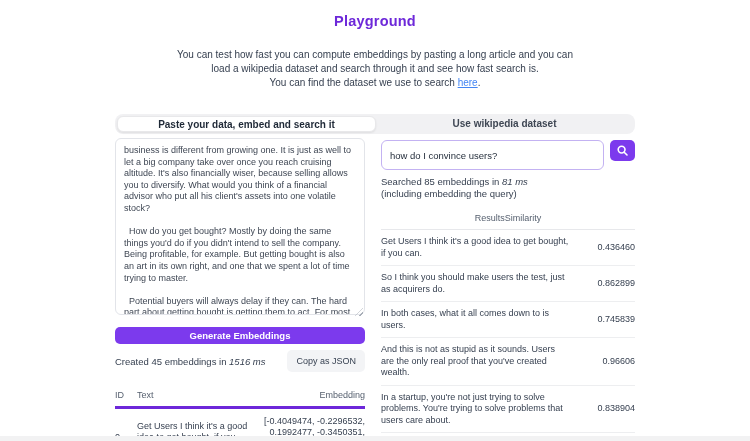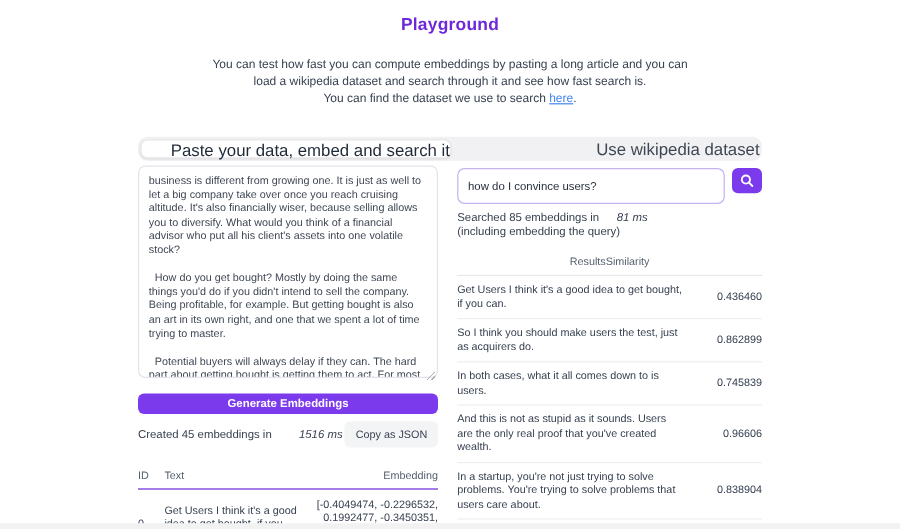--- a/index.html
+++ b/index.html
@@ -13,22 +13,22 @@
   .page-title { font-size:14.5px; font-weight:bold; color:#6D28D9; letter-spacing:.2px; }
   .desc { margin:19px auto 0; width:412px; font-size:10px; line-height:14px; color:#374151; text-align:center; }
   .desc p { margin:0; }
   .desc a { color:#4285F4; text-decoration:underline; cursor:pointer; }
   
   .container { width:520px; margin:24px auto 0; }
   .tabs {
     display:flex; background:#F1F1F3; border-radius:8px; padding:2px; height:20px;
   }
   .tab {
-    flex:1; font-size:14px; color:#3F4754; text-align:right; line-height:16px;
-    border-radius:6px; cursor:pointer;
+    flex:1; font-size:10px; color:#3F4754; text-align:center; line-height:16px;
+    border-radius:6px; cursor:pointer;font-weight:bold;
   }
   .tab.active {
     background:#ffffff; color:#1F2937;
     box-shadow:0 1px 2px rgba(0,0,0,.08); border:0.5px solid #E8E8EA;
   }
   .columns { display:flex; gap:16px; margin-top:4px; align-items:flex-start; }
   .col-left { width:250px; }
   .col-right { width:254px; }
   
   .textarea-wrap { position:relative; }
@@ -45,48 +45,48 @@
   }
   .generate-btn {
     margin-top:8px; width:250px; height:17px; background:#7C3AED; border:none;
     border-radius:5px; color:#ffffff; font-family:"Liberation Sans", sans-serif;
     font-size:9.5px; font-weight:bold; cursor:pointer; display:block;
   }
   .embed-status {
     margin-top:6px; display:flex; justify-content:space-between; align-items:center;
     font-size:9.5px; color:#374151;
   }
-  .embed-status em { font-style:italic;margin-left:20px; }
+  .embed-status em { font-style:italic; }
   .copy-json-btn {
     background:#F3F4F6; border:none; border-radius:5px; padding:6px 9px;
     font-family:"Liberation Sans", sans-serif; font-size:9px; color:#374151; cursor:pointer;
   }
   .dtable { margin-top:14px; }
   .dtable-header {
     display:grid; grid-template-columns:22px 112px 1fr;
-    font-size:9px; color:#555F6E; padding:4px 0 6px; border-bottom:1px solid #6d28d9;
+    font-size:9px; color:#555F6E; padding:4px 0 6px; border-bottom:3px solid #6d28d9;
   }
   .dtable-header .h-embed { text-align:right; }
   .dtable-row {
     display:grid; grid-template-columns:22px 112px 1fr; align-items:center;
     padding-top:7px; font-size:9px; line-height:10.8px; color:#374151;
   }
   .cell-embed { text-align:right; padding-left:4px; }
   
   .search-row { display:flex; gap:6px; margin-top:2px; }
   .search-input {
     flex:1; height:30px; border:1px solid #C3B2F2; border-radius:6px; padding:0 8px;
     font-family:"Liberation Sans", sans-serif; font-size:9.5px; color:#1F2937; outline:none;
   }
   .search-btn {
     width:25px; height:21px; background:#7C3AED; border:none; border-radius:5px;
     display:flex; align-items:center; justify-content:center; cursor:pointer; flex:none;
   }
   .search-status { margin-top:6px; font-size:9.5px; line-height:12px; color:#374151; }
-  .search-status em { font-style:italic;margin-left:12px; }
+  .search-status em { font-style:italic; }
   .results { margin-top:13px; }
   .results-header {
     display:flex; justify-content:center; font-size:9px; color:#555F6E;
     padding-bottom:6px; border-bottom:1px solid #E7E8EB;
   }
   .result-row {
     display:flex; align-items:center; justify-content:space-between;
     padding:6px 0; border-bottom:1px solid #EDEEF0;
     font-size:9px; line-height:11.5px; color:#374151;
   }

